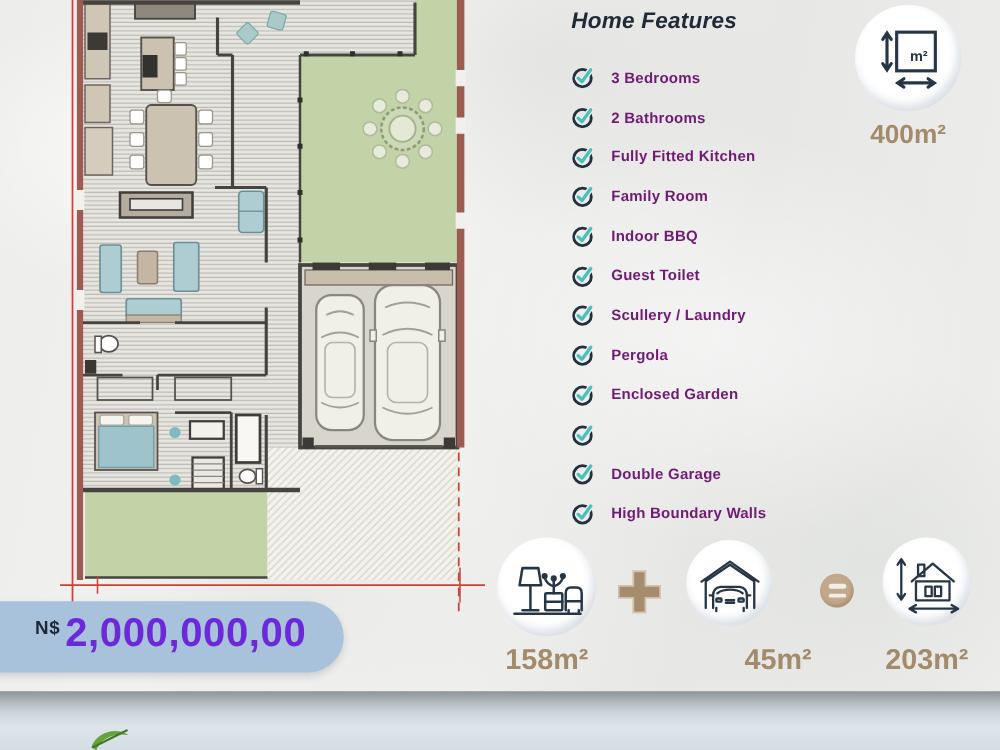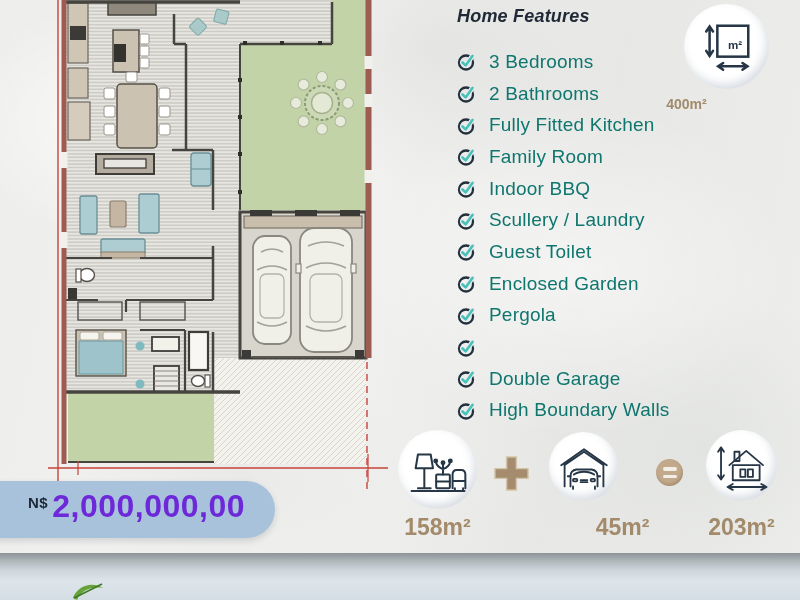--- a/index.html
+++ b/index.html
@@ -20,32 +20,32 @@
     background:linear-gradient(180deg,#8d9396 0px,#b3bbbf 9px,#ccd5db 17px,#dde5ea 28px,#d3dde3 47px);}
   .leaf{position:absolute;left:70px;top:581px;}
 
   .floorplan{position:absolute;left:0;top:0;}
 
   
   .panel-title{position:absolute;left:457px;top:6px;font-size:18px;font-weight:bold;font-style:italic;
     color:#202a36;letter-spacing:.2px;}
   .feature-list{position:absolute;left:457px;top:46px;margin:0;padding:0;list-style:none;}
   .feature-list li{display:flex;align-items:center;height:31.7px;gap:13px;}
-  .feature-list li span{font-size:19px;font-weight:400;color:#0f766e;letter-spacing:.2px;white-space:nowrap;}
+  .feature-list li span{font-size:12px;font-weight:700;color:#701a75;letter-spacing:.2px;white-space:nowrap;}
   .check{flex:0 0 auto;}
 
   .blue-circle{position:absolute;border-radius:50%;background:#ffffff;display:flex;align-items:center;justify-content:center;
     box-shadow:inset -3px -5px 8px rgba(70,95,125,.20), inset 3px 4px 6px rgba(255,255,255,.28);}
   .c-stand{left:684px;top:4px;width:85px;height:85px;}
   .c-living{left:398px;top:430px;width:79px;height:79px;}
   .c-garage{left:549px;top:432px;width:69px;height:69px;}
   .c-house{left:706px;top:430px;width:71px;height:71px;}
 
   .tan-label{position:absolute;text-align:center;font-weight:bold;color:#a28a6a;}
-  .l-stand{left:644px;top:96px;width:85px;font-size:14px;}
+  .l-stand{left:684px;top:96px;width:85px;font-size:21px;}
   .l-living{left:398px;top:514px;width:79px;font-size:23px;}
   .l-garage{left:576px;top:514px;width:69px;font-size:23px;margin-left:12px;}
   .l-house{left:706px;top:514px;width:71px;font-size:23px;}
 
   .op-plus{position:absolute;left:494px;top:456px;}
   .op-equals{position:absolute;left:656px;top:459px;width:27px;height:27px;border-radius:50%;
     background:#c2a98c;display:flex;flex-direction:column;align-items:center;justify-content:center;gap:4px;
     box-shadow:inset -1px -2px 3px rgba(120,95,60,.35);}
   .op-equals i{display:block;width:14px;height:3.5px;border-radius:2px;background:#f3efe8;}
 
@@ -279,45 +279,45 @@
           <path d="M5.5 10.5 L8.6 13.4 L15.6 3.8" fill="none" stroke="#47c1ba" stroke-width="2.6" stroke-linecap="round" stroke-linejoin="round"></path>
         </svg>
       <span>Indoor BBQ</span>
       </li>
     <li>
       <svg class="check" width="19" height="19" viewBox="0 0 19 19">
           <circle cx="9" cy="10.5" r="7" fill="none" stroke="#222f3c" stroke-width="2.3"></circle>
           <path d="M5.5 10.5 L8.6 13.4 L15.6 3.8" fill="none" stroke="#ecedeb" stroke-width="5" stroke-linecap="round" stroke-linejoin="round"></path>
           <path d="M5.5 10.5 L8.6 13.4 L15.6 3.8" fill="none" stroke="#47c1ba" stroke-width="2.6" stroke-linecap="round" stroke-linejoin="round"></path>
         </svg>
+      <span>Guest Toilet</span>
+      </li>
+    <li>
+      <svg class="check" width="19" height="19" viewBox="0 0 19 19">
+          <circle cx="9" cy="10.5" r="7" fill="none" stroke="#222f3c" stroke-width="2.3"></circle>
+          <path d="M5.5 10.5 L8.6 13.4 L15.6 3.8" fill="none" stroke="#ecedeb" stroke-width="5" stroke-linecap="round" stroke-linejoin="round"></path>
+          <path d="M5.5 10.5 L8.6 13.4 L15.6 3.8" fill="none" stroke="#47c1ba" stroke-width="2.6" stroke-linecap="round" stroke-linejoin="round"></path>
+        </svg>
       <span>Scullery / Laundry</span>
       </li>
     <li>
       <svg class="check" width="19" height="19" viewBox="0 0 19 19">
           <circle cx="9" cy="10.5" r="7" fill="none" stroke="#222f3c" stroke-width="2.3"></circle>
           <path d="M5.5 10.5 L8.6 13.4 L15.6 3.8" fill="none" stroke="#ecedeb" stroke-width="5" stroke-linecap="round" stroke-linejoin="round"></path>
           <path d="M5.5 10.5 L8.6 13.4 L15.6 3.8" fill="none" stroke="#47c1ba" stroke-width="2.6" stroke-linecap="round" stroke-linejoin="round"></path>
         </svg>
-      <span>Guest Toilet</span>
+      <span>Pergola</span>
       </li>
     <li>
       <svg class="check" width="19" height="19" viewBox="0 0 19 19">
           <circle cx="9" cy="10.5" r="7" fill="none" stroke="#222f3c" stroke-width="2.3"></circle>
           <path d="M5.5 10.5 L8.6 13.4 L15.6 3.8" fill="none" stroke="#ecedeb" stroke-width="5" stroke-linecap="round" stroke-linejoin="round"></path>
           <path d="M5.5 10.5 L8.6 13.4 L15.6 3.8" fill="none" stroke="#47c1ba" stroke-width="2.6" stroke-linecap="round" stroke-linejoin="round"></path>
         </svg>
       <span>Enclosed Garden</span>
-      </li>
-    <li>
-      <svg class="check" width="19" height="19" viewBox="0 0 19 19">
-          <circle cx="9" cy="10.5" r="7" fill="none" stroke="#222f3c" stroke-width="2.3"></circle>
-          <path d="M5.5 10.5 L8.6 13.4 L15.6 3.8" fill="none" stroke="#ecedeb" stroke-width="5" stroke-linecap="round" stroke-linejoin="round"></path>
-          <path d="M5.5 10.5 L8.6 13.4 L15.6 3.8" fill="none" stroke="#47c1ba" stroke-width="2.6" stroke-linecap="round" stroke-linejoin="round"></path>
-        </svg>
-      <span>Pergola</span>
       </li>
     <li>
       <svg class="check" width="19" height="19" viewBox="0 0 19 19">
           <circle cx="9" cy="10.5" r="7" fill="none" stroke="#222f3c" stroke-width="2.3"></circle>
           <path d="M5.5 10.5 L8.6 13.4 L15.6 3.8" fill="none" stroke="#ecedeb" stroke-width="5" stroke-linecap="round" stroke-linejoin="round"></path>
           <path d="M5.5 10.5 L8.6 13.4 L15.6 3.8" fill="none" stroke="#47c1ba" stroke-width="2.6" stroke-linecap="round" stroke-linejoin="round"></path>
         </svg>
       </li>
     <li>
       <svg class="check" width="19" height="19" viewBox="0 0 19 19">

